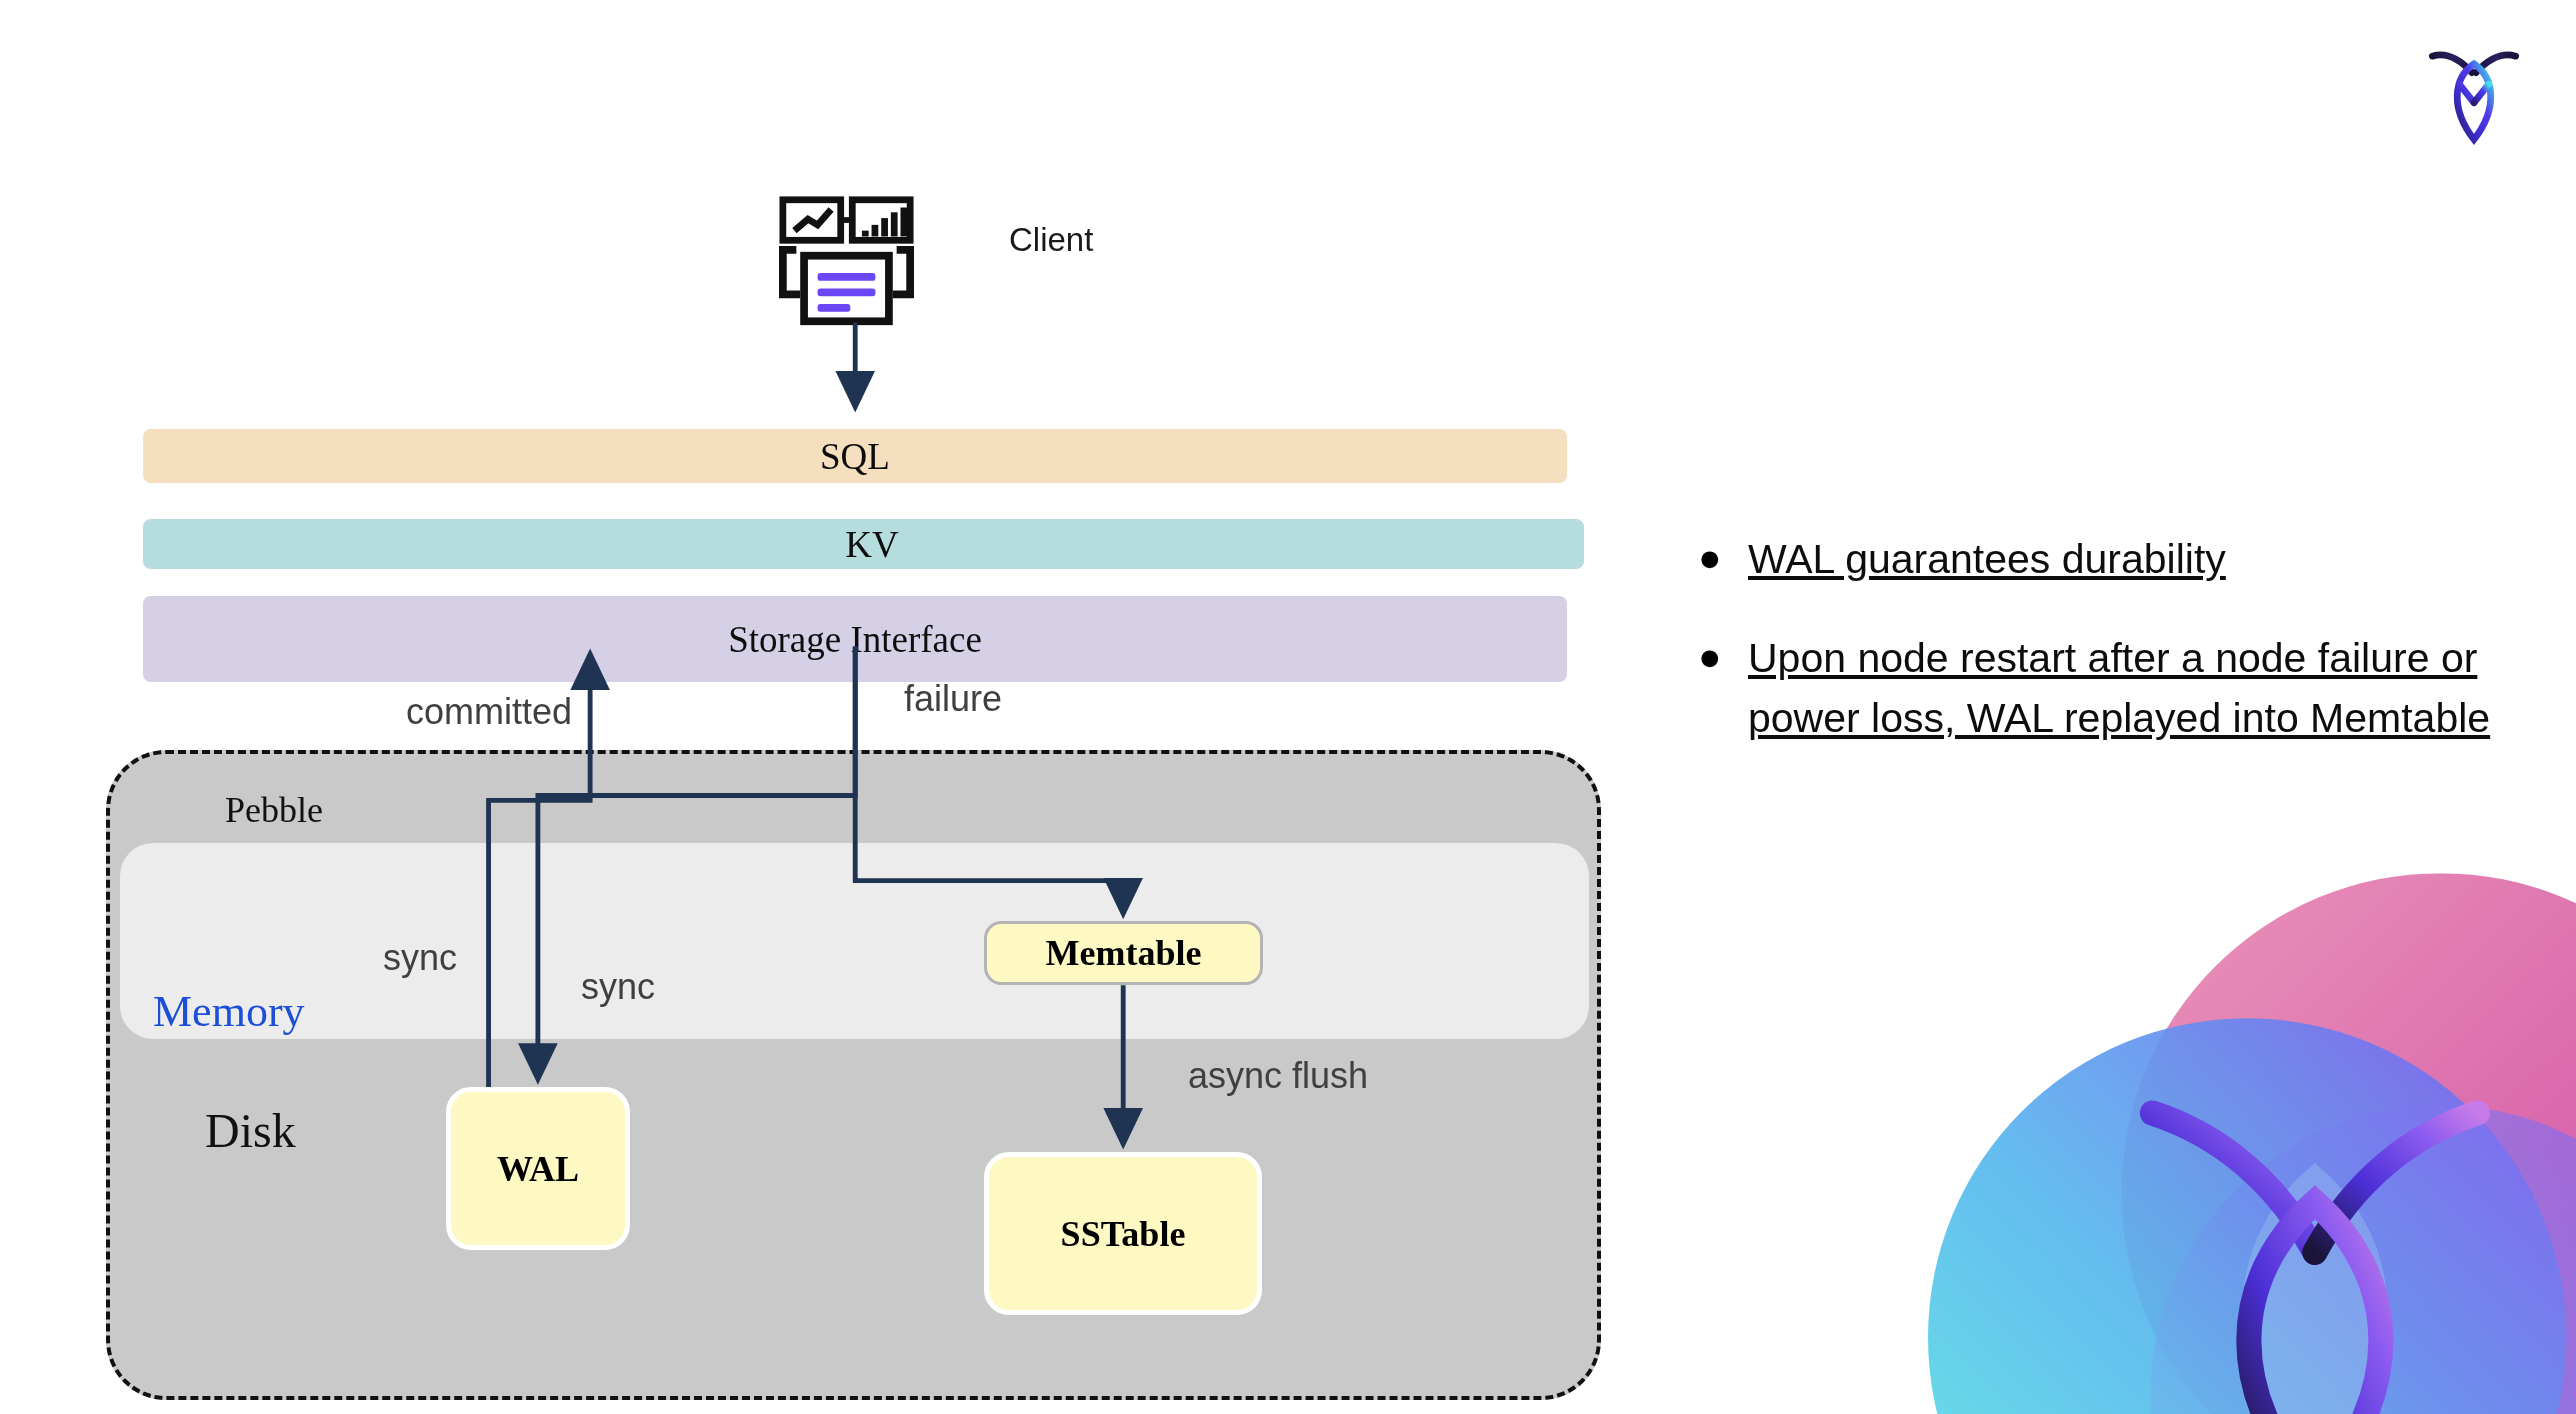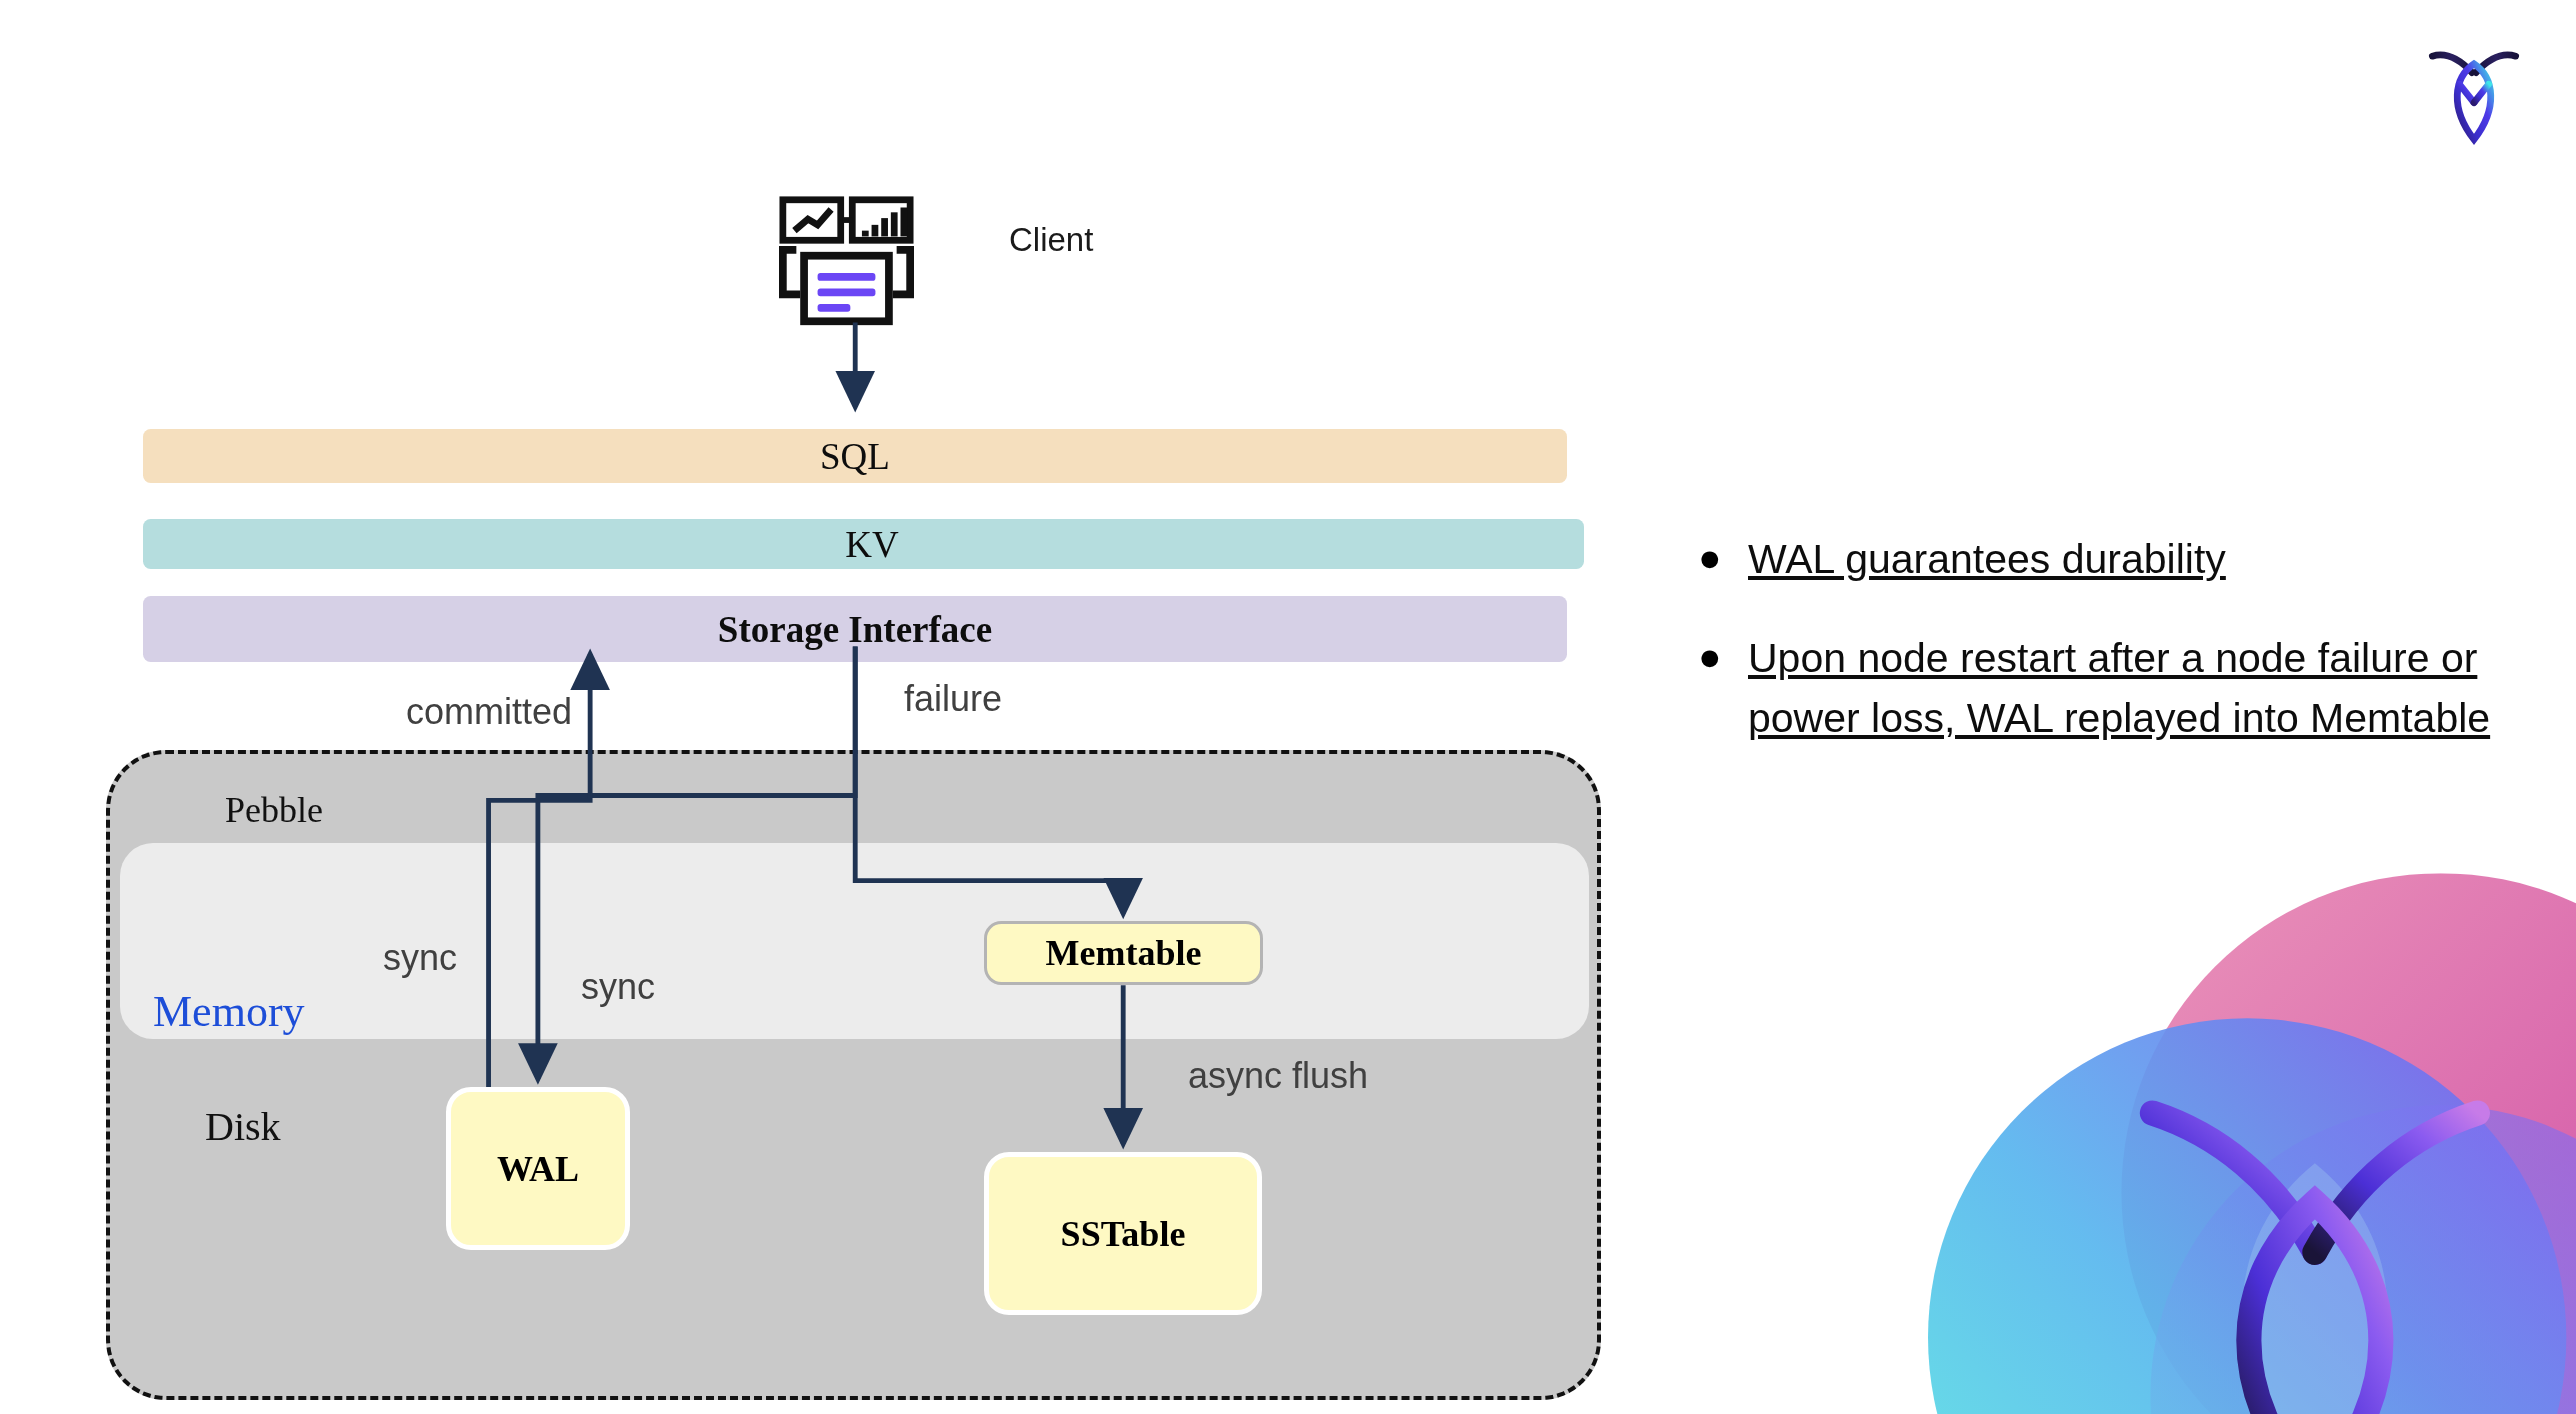--- a/index.html
+++ b/index.html
@@ -88,21 +88,21 @@
     display: flex;
     align-items: center;
     justify-content: center;
     font-family: "Liberation Serif", serif;
     font-size: 37px;
     color: #0d0d0d;
     margin-top: 15px;
   }
   #layer-sql      { top: 414px; height: 54px; background: #F5DFBE; }
   #layer-kv       { top: 504px; height: 50px; background: #B5DDDE; padding-left: 17px; }
-  #layer-storage  { top: 581px; height: 66px; background: #D6D0E6; font-weight: bold; }
+  #layer-storage  { top: 581px; height: 86px; background: #D6D0E6; }
 
   
   #pebble-container {
     position: absolute;
     left: 106px;
     top: 750px;
     width: 1495px;
     height: 650px;
     background: #C9C9C9;
     border: 4.8px dashed #111111;
@@ -134,21 +134,21 @@
     top: 986px;
     font-family: "Liberation Serif", serif;
     font-size: 44px;
     color: #1d4ed8;
   }
   #disk-label {
     position: absolute;
     left: 205px;
     top: 1103px;
     font-family: "Liberation Serif", serif;
-    font-size: 40px;
+    font-size: 48px;
     color: #111111;
   }
 
   
   .node-box {
     position: absolute;
     background: #fef9c3;
     border-radius: 17.4px;
     display: flex;
     align-items: center;

